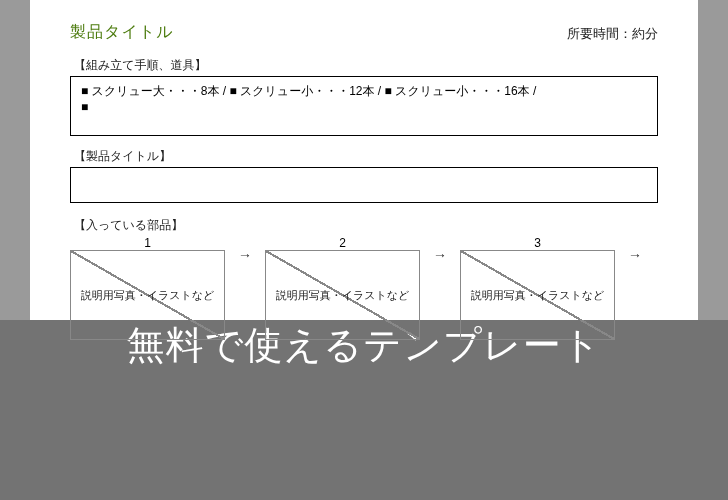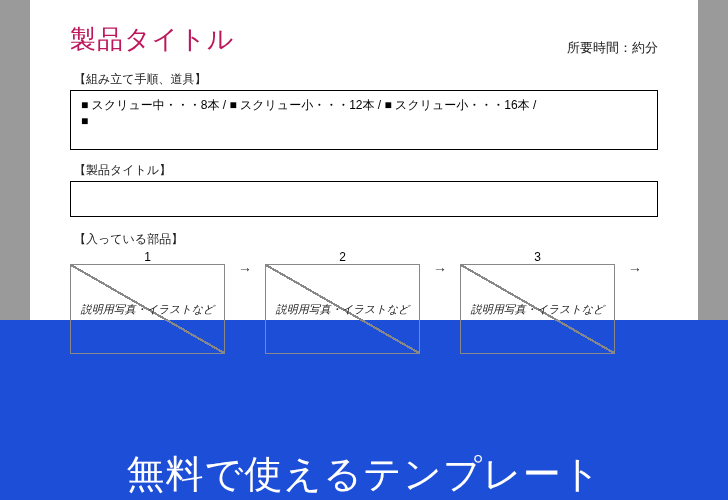--- a/index.html
+++ b/index.html
@@ -23,22 +23,22 @@
       height: 100%;
       padding: 22px 40px 0 40px;
     }
     .title-row {
       display: flex;
       justify-content: space-between;
       align-items: flex-end;
       margin-bottom: 14px;
     }
     .title {
-      font-size: 26px;
-      color: #be185d;
+      font-size: 16px;
+      color: #4d7c0f;
       letter-spacing: 1px;
     }
     .time-req {
       font-size: 13px;
       color: #222;
       display: flex;
       align-items: flex-start;
     }
     .section-label {
       font-size: 12px;
@@ -86,27 +86,26 @@
       position: absolute;
       top: 0; left: 0; right: 0; bottom: 0;
       background: linear-gradient(to top right, transparent 49.3%, #888 49.3%, #888 50.7%, transparent 50.7%);
       pointer-events: none;
     }
     .step-card-text {
       position: relative;
       z-index: 1;
       padding: 0 6px;
       text-align: center;
-      font-style: italic;
     }
     .banner {
-      background: #1d4ed8;
+      background: #737373;
       height: 180px;
       display: flex;
-      align-items: flex-end;
+      align-items: flex-start;
       justify-content: center;
     }
     .banner-text {
       color: #fff;
       font-size: 38px;
       font-weight: 400;
       letter-spacing: 1px;
     }
     .steps-grid {
       display: flex;
@@ -137,21 +136,21 @@
         <span>所要時間：</span>
         <span>約</span>
         <span>分</span>
       </div>
     </div>
 
     <div class="section-label">【組み立て手順、道具】</div>
     <div class="parts-box">
       <span class="parts-line">
         <span class="bullet">■</span>
-        <span>スクリュー中・・・8本</span>
+        <span>スクリュー大・・・8本</span>
         <span>  /  </span>
         <span class="bullet">■</span>
         <span>スクリュー小・・・12本</span>
         <span>  /  </span>
         <span class="bullet">■</span>
         <span>スクリュー小・・・16本</span>
         <span>  /  </span>
       </span>
       <br>
       <span class="bullet">■</span>

